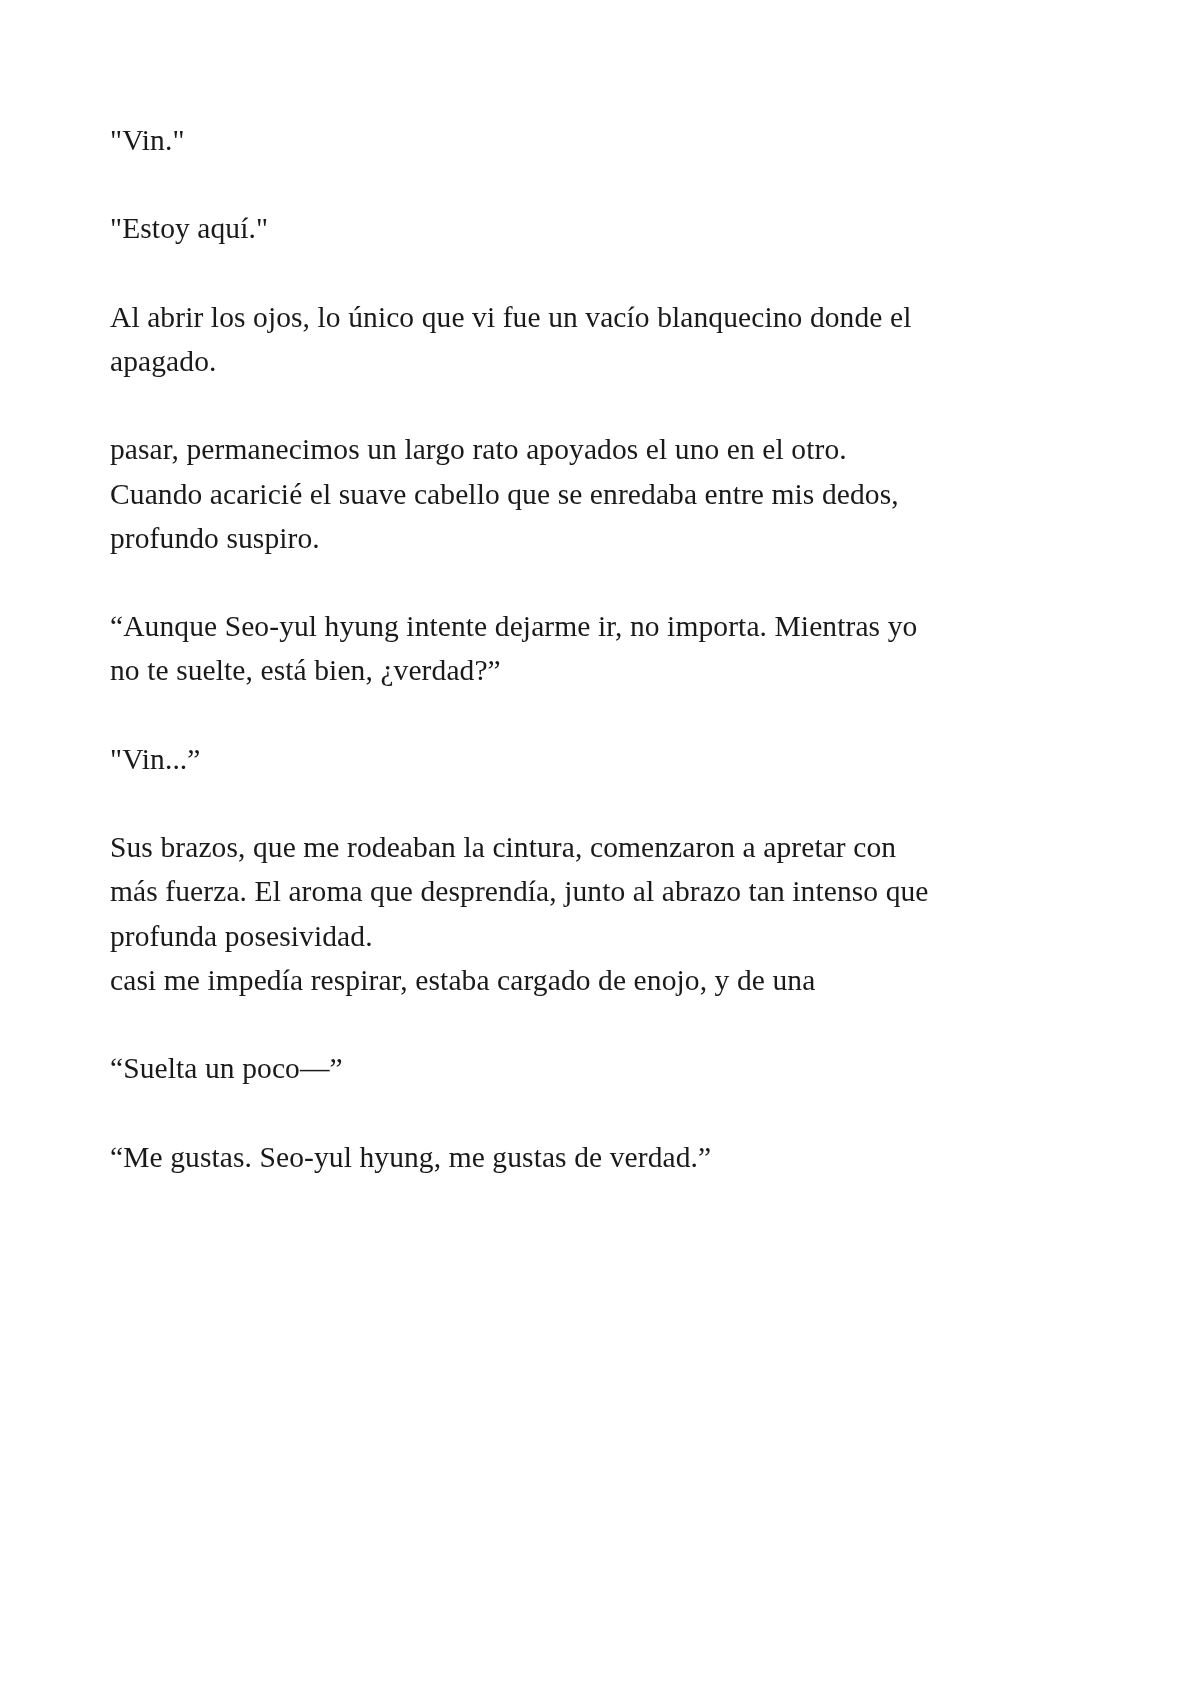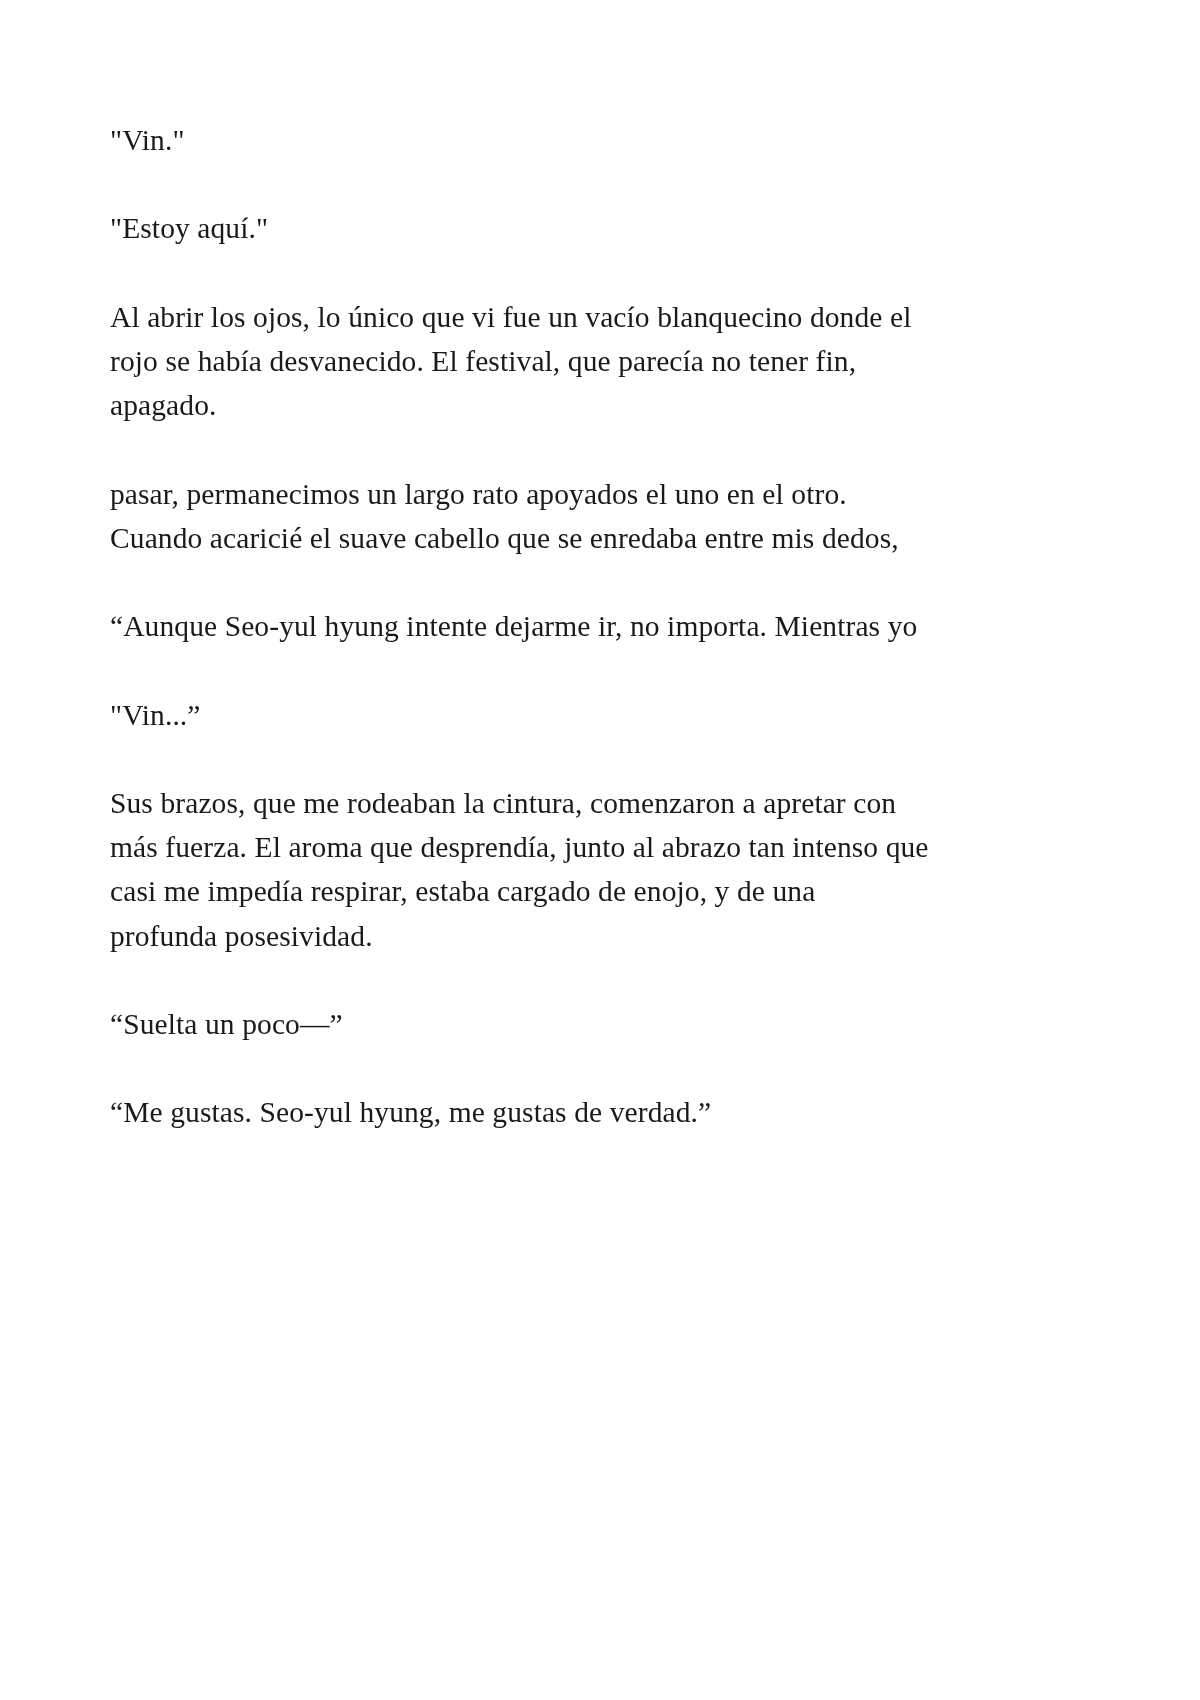--- a/index.html
+++ b/index.html
@@ -18,38 +18,39 @@
 
 <div class="page">
   <p class="para">
     <span class="line">"Vin."</span>
   </p>
   <p class="para">
     <span class="line">"Estoy aquí."</span>
   </p>
   <p class="para">
     <span class="line">Al abrir los ojos, lo único que vi fue un vacío blanquecino donde el</span>
-    <span class="line">rojo se había desvanecido. El festival, que parecía no tener fin,</span>
     <span class="line">apagado.</span>
   </p>
   <p class="para">
     <span class="line">pasar, permanecimos un largo rato apoyados el uno en el otro.</span>
     <span class="line">Cuando acaricié el suave cabello que se enredaba entre mis dedos,</span>
+    <span class="line">profundo suspiro.</span>
   </p>
   <p class="para">
     <span class="line">“Aunque Seo-yul hyung intente dejarme ir, no importa. Mientras yo</span>
+    <span class="line">no te suelte, está bien, ¿verdad?”</span>
   </p>
   <p class="para">
     <span class="line">"Vin...”</span>
   </p>
   <p class="para">
     <span class="line">Sus brazos, que me rodeaban la cintura, comenzaron a apretar con</span>
     <span class="line">más fuerza. El aroma que desprendía, junto al abrazo tan intenso que</span>
+    <span class="line">profunda posesividad.</span>
     <span class="line">casi me impedía respirar, estaba cargado de enojo, y de una</span>
-    <span class="line">profunda posesividad.</span>
   </p>
   <p class="para">
     <span class="line">“Suelta un poco—”</span>
   </p>
   <p class="para">
     <span class="line">“Me gustas. Seo-yul hyung, me gustas de verdad.”</span>
   </p>
 </div>
 
 </body></html>

